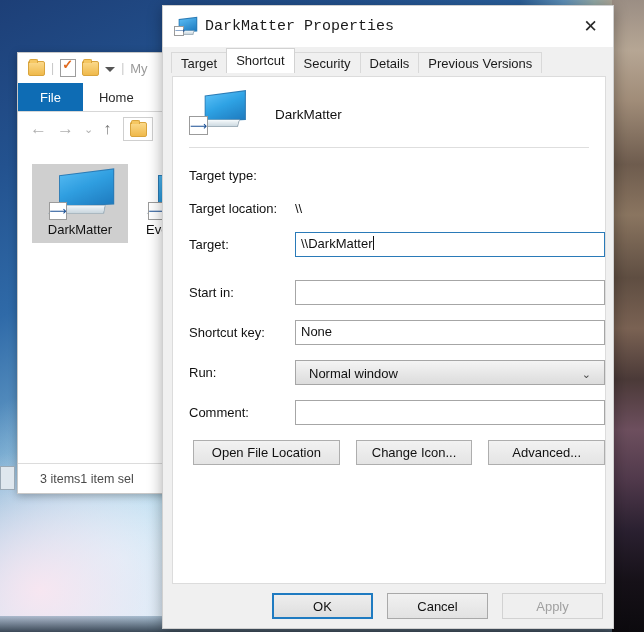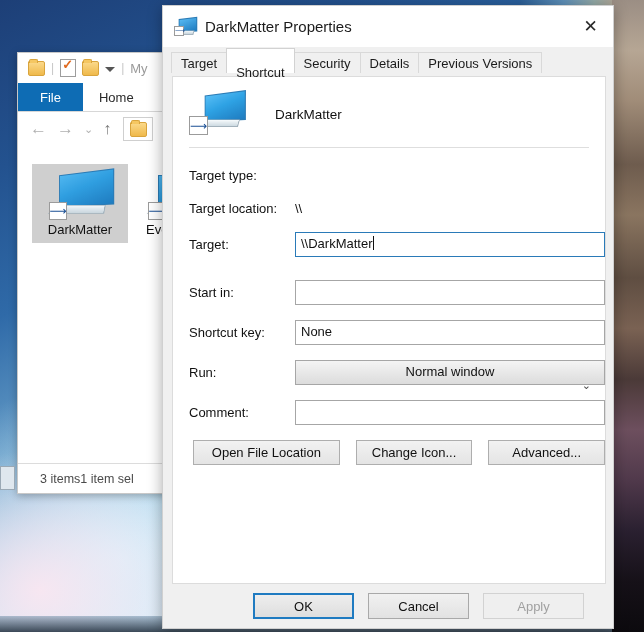--- a/index.html
+++ b/index.html
@@ -172,39 +172,39 @@
   .title-icon .k{
     position:absolute; left:2px; top:11px; width:16px; height:5px;
     background:linear-gradient(180deg,#f2f7fa,#c6d3db); border:1px solid #a3b2bc;
     transform: perspective(30px) rotateX(50deg) skewX(-22deg);
   }
   .title-icon .b{
     position:absolute; left:0; bottom:0; width:8px; height:8px;
     background:#fff; border:1px solid #9b9b9b;
     font-size:7px; line-height:7px; text-align:center; color:#1a4f94;
   }
-  .title-text{ font-size:15px; color:#1b1b1b; }
+  .title-text{ font-size:15px; color:#1b1b1b;font-family:Liberation Mono, monospace; }
   .closebtn{
     margin-left:auto; width:45px; height:41px;
     display:flex; align-items:center; justify-content:center;
     font-size:17px; color:#2b2b2b;
   }
 
   .tabstrip{
     height:26px; padding-left:8px; display:flex; align-items:flex-end;
     background:#f0f0f0; box-sizing:border-box;
   }
   .tab{
     font-size:13px; color:#1b1b1b; padding:3px 9px 4px;
     border:1px solid #d9d9d9; border-bottom:none; background:#f0f0f0;
     margin-right:-1px; height:21px; box-sizing:border-box; line-height:15px;
   }
   .tab.active{
     background:#ffffff; border-color:#d2d2d2;
-    padding-top:16px; height:25px; position:relative; z-index:2;
+    padding-top:4px; height:25px; position:relative; z-index:2;
   }
 
   .panel{
     position:absolute; left:9px; top:70px; width:434px; height:508px;
     background:#ffffff; border:1px solid #dcdcdc; box-sizing:border-box;
   }
 
   .panel-head{ display:flex; align-items:center; padding:14px 0 0 16px; }
   .big-icon{ position:relative; width:56px; height:46px; }
   .big-icon .scr{
@@ -246,39 +246,39 @@
   .fvaluebox{
     width:315px; height:25px; box-sizing:border-box;
     border:1px solid #a6a6a6; background:#ffffff;
     font-size:13px; color:#111; padding:3px 5px;
   }
   .fselect{
     width:315px; height:25px; box-sizing:border-box;
     border:1px solid #a6a6a6;
     background:linear-gradient(180deg,#f4f4f4,#dcdcdc);
     font-size:13px; color:#111; padding:3px 13px;
-    display:flex; align-items:center;flex-direction:column;
+    display:flex; align-items:flex-end;
   }
   .fselect .chevd{ margin-left:auto; font-size:11px; color:#4a4a4a; }
 
   .btnrow{ display:flex; gap:16px; margin:14px 0 0 20px; }
   .gbtn{
     height:25px; background:linear-gradient(180deg,#f2f2f2,#e4e4e4);
     border:1px solid #aeaeae; font-size:13px; color:#111;
     display:flex; align-items:center; justify-content:center;
     box-sizing:border-box;
   }
   .gbtn.w1{ width:156px; }
   .gbtn.w2{ width:124px; }
   .gbtn.w3{ width:124px; }
 
   .footer{
     position:absolute; left:0; bottom:0; width:100%; height:44px;
     background:#f0f0f0; display:flex; align-items:center;
-    justify-content:flex-end; gap:14px; padding-right:29px;
+    justify-content:flex-end; gap:14px; padding-right:10px;
     box-sizing:border-box;
     border-radius:10px;
   }
   .fbtn{
     width:101px; height:26px; font-size:13px; color:#111;
     background:linear-gradient(180deg,#f1f1f1,#e2e2e2);
     border:1px solid #a9a9a9;
     display:flex; align-items:center; justify-content:center;
     box-sizing:border-box;
   }

